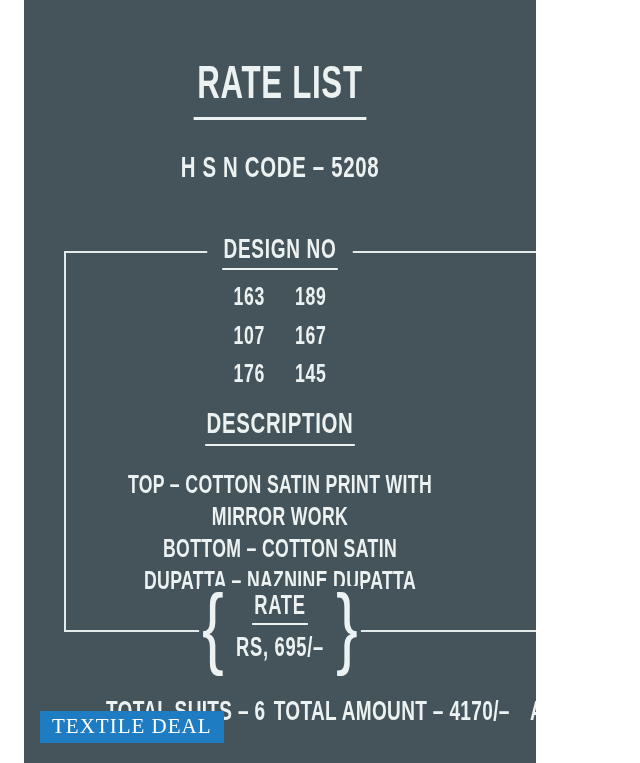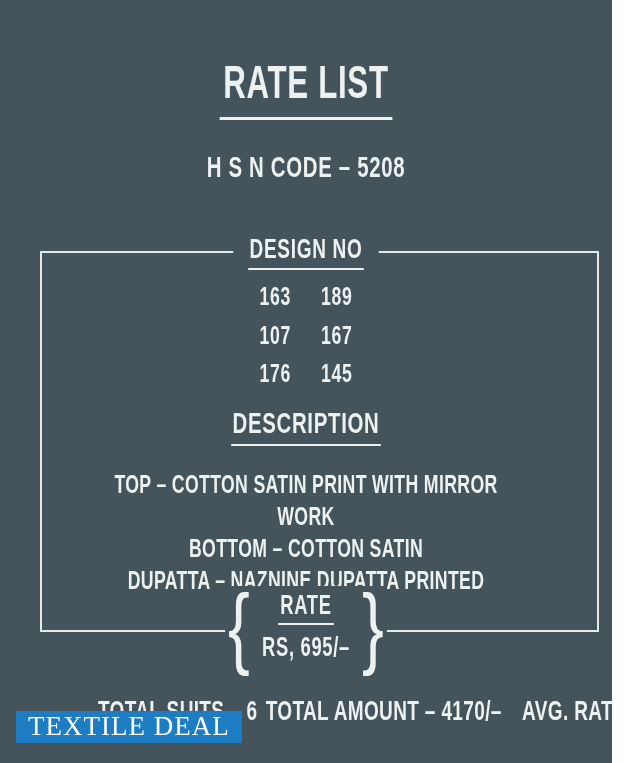--- a/index.html
+++ b/index.html
@@ -1,22 +1,23 @@
 <!DOCTYPE html>
 <html><head>
 <meta charset="utf-8">
 <style>
   html,body{margin:0;padding:0;}
   .stage{
     position:relative;
-    width:612px;height:763px;
+    width:512px;height:763px;
     background:#45545A;
     overflow:hidden;
     font-family:"Liberation Sans", sans-serif;
     color:#ECF1F1;
+    margin-left:24px;
     -webkit-font-smoothing:antialiased;
   }
   .abs{position:absolute;left:0;right:0;text-align:center;}
   .cond{transform:scaleX(0.68);transform-origin:50% 50%;}
   .b{font-weight:bold;}
 
   
   .title{top:55px;font-size:46px;letter-spacing:1px;}
   .title .u{display:inline-block;border-bottom:3px solid #ECF1F1;padding:0 5px 8px;}
 
@@ -78,21 +79,21 @@
   .summary{top:695px;font-size:28px;letter-spacing:0.5px;white-space:nowrap;}
   .summary .seg{display:inline-block;}
   .summary .seg + .seg{margin-left:12px;}
   .summary .seg.last{margin-left:30px;}
 
   
   .watermark{
     position:absolute;left:16px;top:711px;z-index:5;
     background:#1E7CC2;color:#FFFFFF;
     font-family:"Liberation Serif", serif;
-    font-size:27px;line-height:31px;
+    font-size:21px;line-height:31px;
     padding:0 12px 1px;
     letter-spacing:1px;
   }
 </style>
 </head>
 <body>
 
 <div class="stage">
 
   <div class="abs cond title b">

